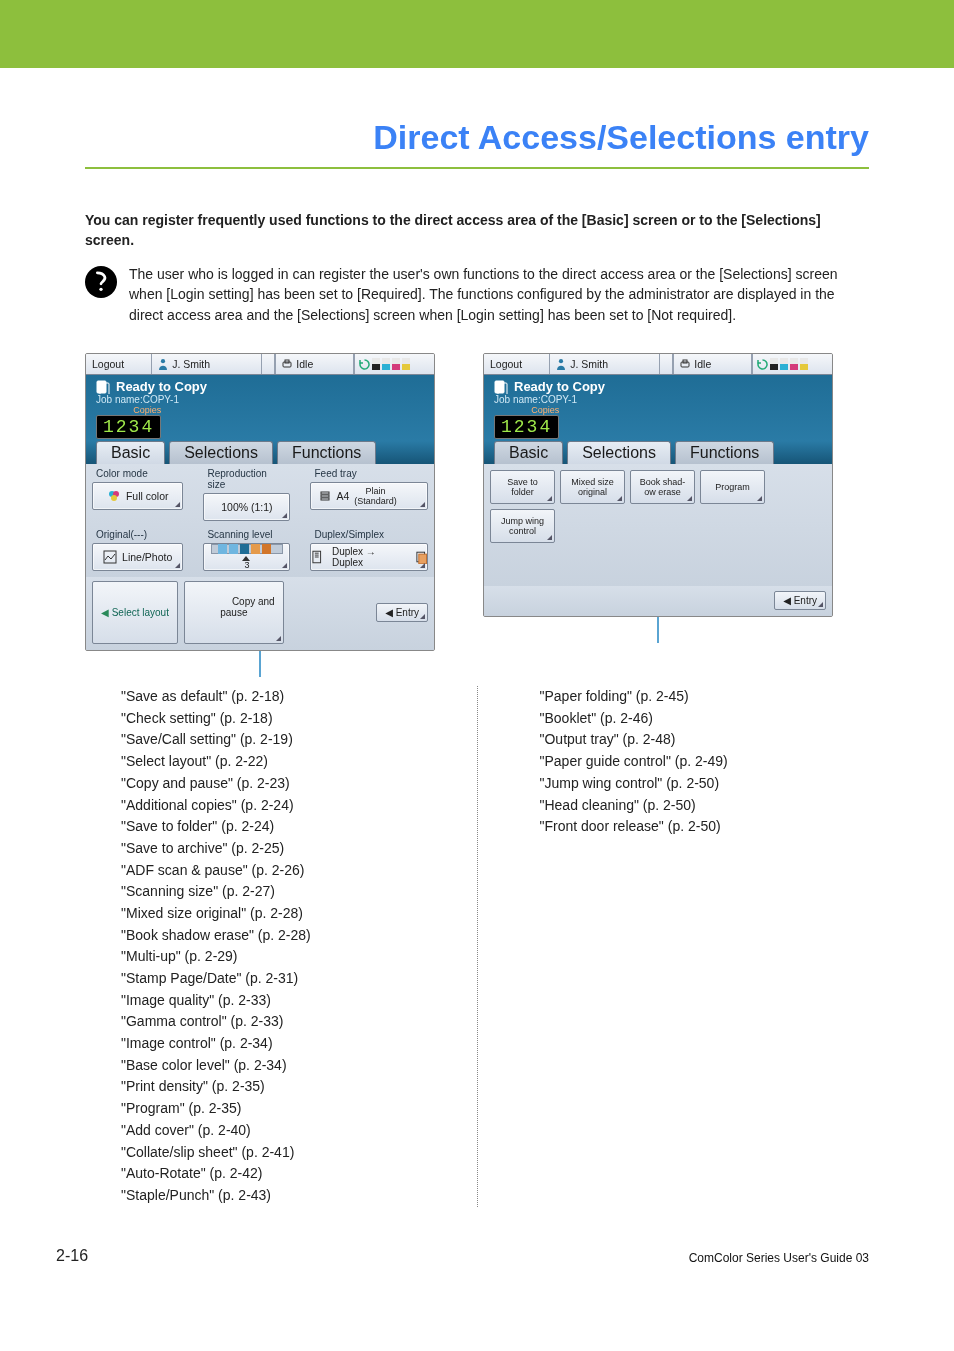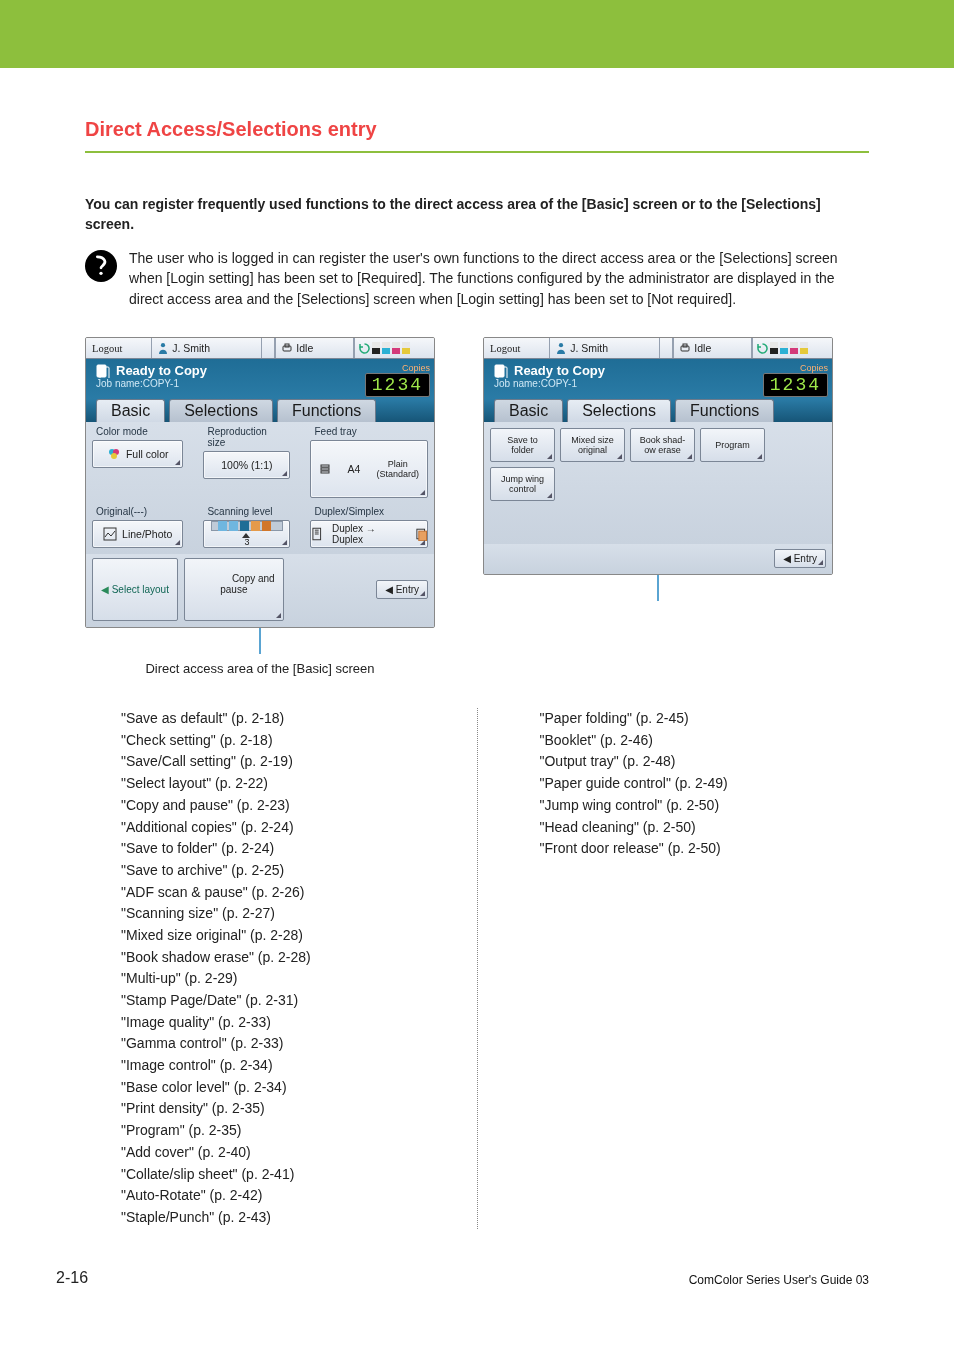--- a/index.html
+++ b/index.html
@@ -11,24 +11,25 @@
     width: 954px;
   }
   .topbar {
     height: 68px;
     background: #8dbf3d;
   }
   .page {
     padding: 50px 85px 0 85px;
   }
   h1 {
-    font-size: 20px;
+    font-size: 34px;
     font-weight: bold;
     margin: 0 0 10px 0;
-    color: #ef4444;
+    color: #3b82f6;
+    text-align: right;
   }
   .rule {
     height: 2px;
     background: #8dbf3d;
     margin-bottom: 42px;
   }
   p.intro {
     margin: 0 0 14px 0;
     line-height: 1.4;
     font-weight: bold;
@@ -52,36 +53,36 @@
     font-size: 10.5px;
     background: linear-gradient(#e9eef4,#d3dde8);
     overflow: hidden;
   }
   .sf-top {
     display:flex; align-items:stretch; height:20px;
     border-bottom:1px solid #7b8696;
     background:linear-gradient(#f5f7fa,#dde4ee);
   }
   .sf-top .cell { border-right:1px solid #95a0b0; display:flex; align-items:center; padding:0 6px; gap:4px;}
-  .sf-top .logout{width:58px;font-family:Liberation Serif, serif;}
+  .sf-top .logout{width:58px;}
   .sf-top .user{width:106px;}
   .sf-top .spaceA{flex:1;}
   .sf-top .idle{width:70px; border-left:1px solid #95a0b0;}
   .sf-top .inks{width:78px; border-left:1px solid #95a0b0; display:flex; align-items:center; gap:2px; padding:0 4px;}
   .ink { width:8px; height:12px; background:#222; position:relative;}
   .ink::after{content:""; position:absolute; bottom:0; left:0; right:0; height:6px;}
   .ink.k::after{background:#222;}
   .ink.c::after{background:#2bb0d4;}
   .ink.m::after{background:#d43a7a;}
   .ink.y::after{background:#e5c93a;}
   .ink{background:#e8e8e8;}
   .sf-ready {
     background: linear-gradient(#1f6d96,#2a7ba6);
-    color:#fff; padding:4px 4px 2px 10px;
-    display:flex; justify-content:space-between; align-items:flex-start;
+    color:#fff; padding:4px 10px 2px 10px;
+    display:flex; justify-content:space-between; align-items:flex-start;flex-direction:column;
   }
   .sf-ready .rtitle { font-size:13px; font-weight:bold; }
   .sf-ready .jname { font-size:10px; color:#cfe8f5;}
   .sf-copies { text-align:right; }
   .sf-copies .lbl{ font-size:9px; color:#ffb070;}
   .sf-copies .num {
     background:#000; color:#9fe84a; font-family:"Courier New",monospace;
     font-size:18px; padding:1px 6px; border:1px solid #777; letter-spacing:2px;
     border-radius:2px;
   }
@@ -256,21 +257,21 @@
             </div>
             <div class="grp">
               <div class="glabel">Reproduction size</div>
               <div class="gbutton">
                 <span>100% (1:1)</span>
                 <span class="corner"></span>
               </div>
             </div>
             <div class="grp" style="flex:1.35">
               <div class="glabel">Feed tray</div>
-              <div class="gbutton" style="justify-content:space-between; padding:15px 8px;">
+              <div class="gbutton" style="justify-content:flex-start; padding:0 8px;">
                 <svg width="12" height="12" viewBox="0 0 12 12">
                     <rect x="2" y="2" width="8" height="2" stroke="#333" fill="none"></rect>
                     <rect x="2" y="5" width="8" height="2" stroke="#333" fill="none"></rect>
                     <rect x="2" y="8" width="8" height="2" stroke="#333" fill="none"></rect>
                   </svg>
                 <span>A4</span>
                 <span style="font-size:9px; text-align:center; white-space:pre;">Plain
 (Standard)</span>
                 <span class="corner"></span>
               </div>
@@ -334,21 +335,20 @@
           </div>
           <div class="minibtn">
             <span>◀ Entry</span>
             <span class="corner"></span>
           </div>
         </div>
       </div>
       <div class="pointerline">
           <div class="pointer"></div>
         </div>
-      <div class="caption">Direct access area of the [Basic] screen</div>
     </div>
 
     <div class="shot">
       <div class="shot-frame">
         <div class="sf-top">
           <div class="cell logout">
               <span>Logout</span>
             </div>
           <div class="cell user">
             <svg width="10" height="12" viewBox="0 0 10 12">

